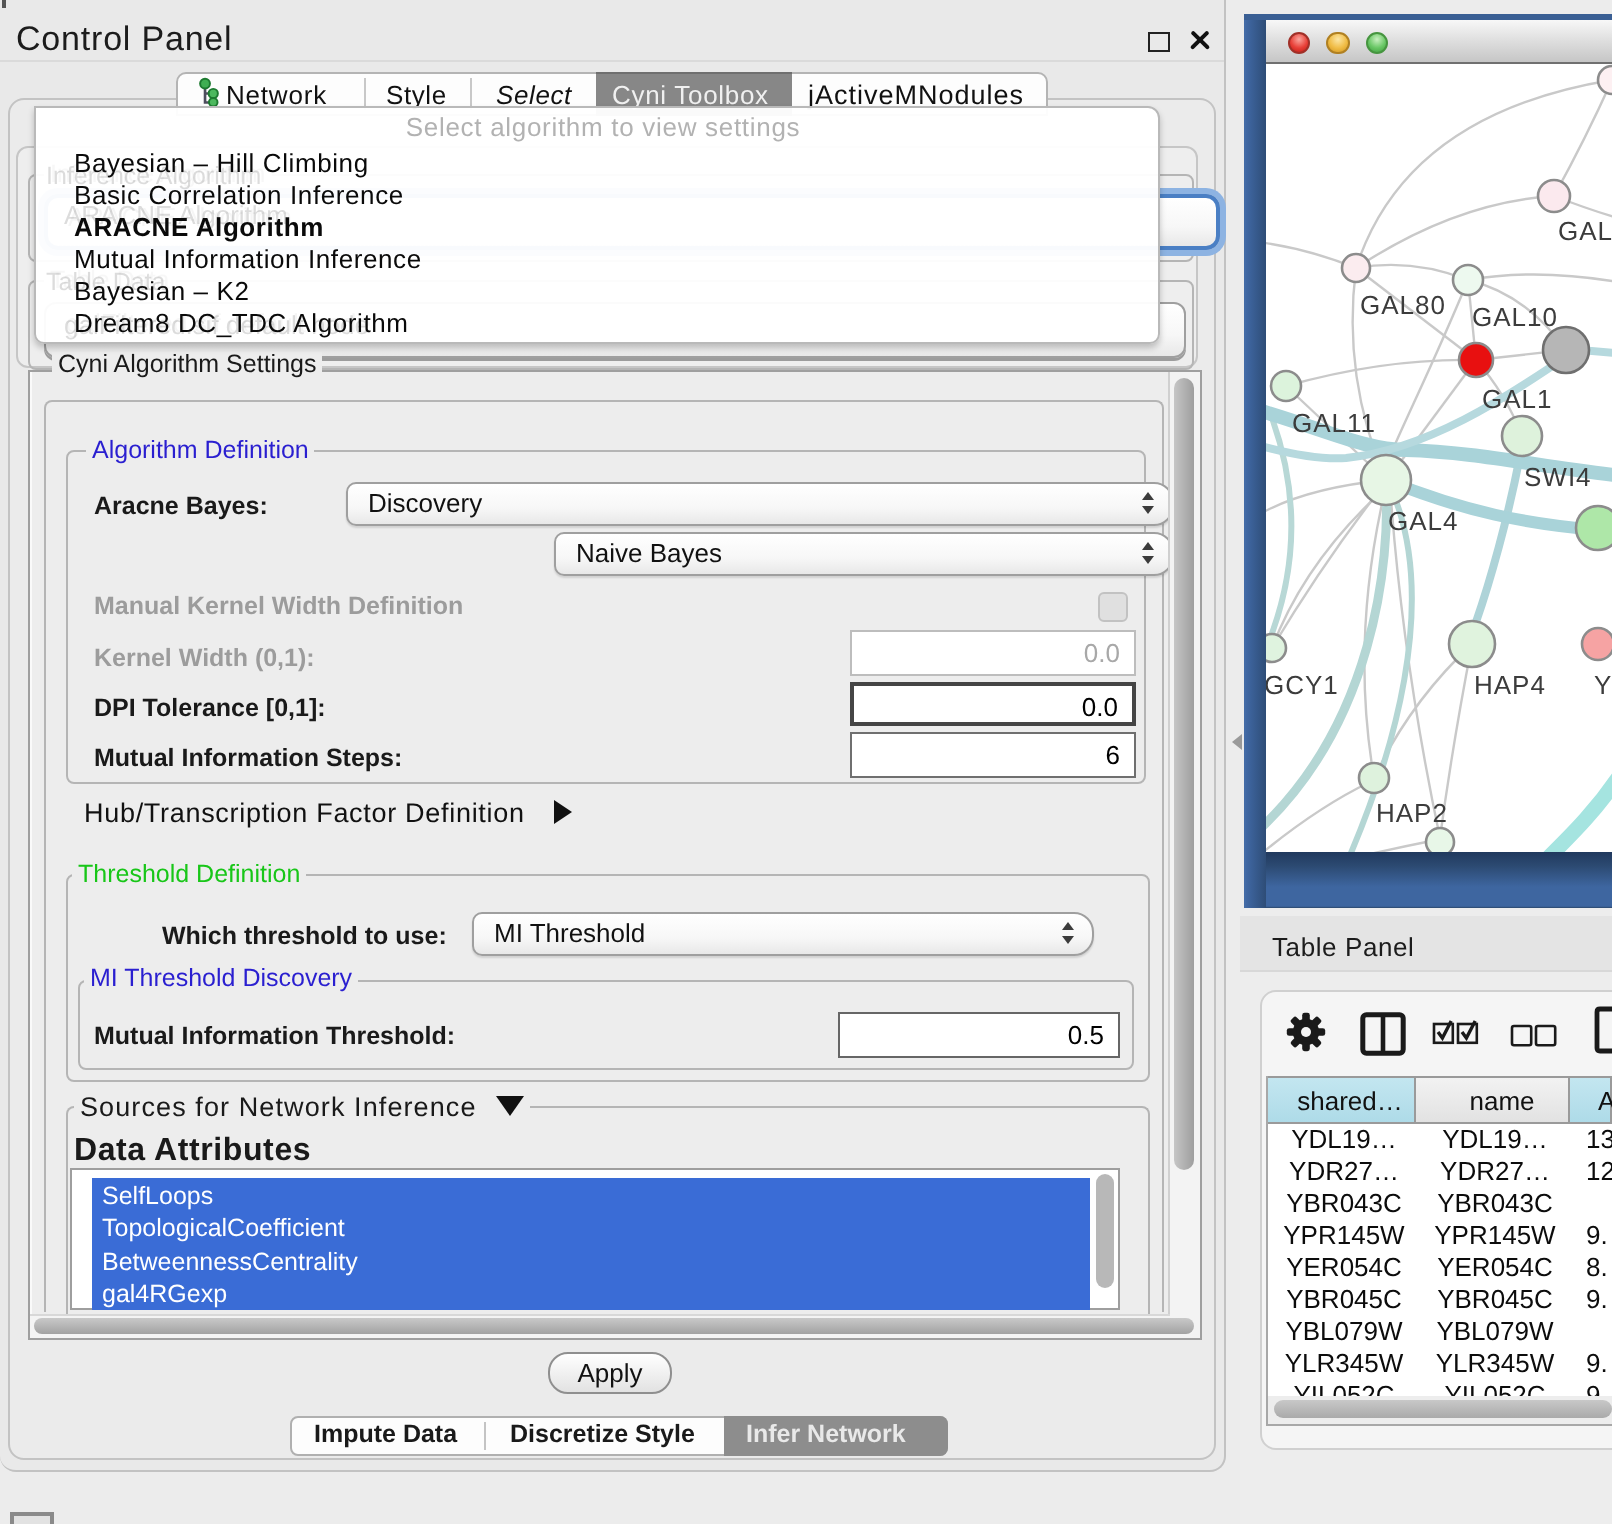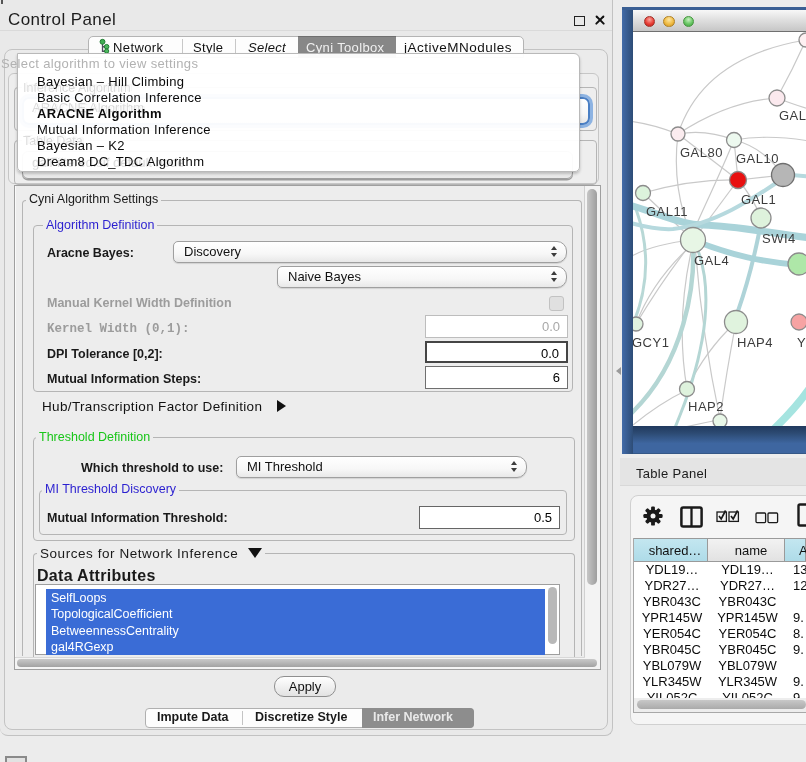--- a/index.html
+++ b/index.html
@@ -2,21 +2,21 @@
 <html><head>
 <meta charset="utf-8">
 <style>
   html,body{margin:0;padding:0;}
   body{font-family:"Liberation Sans",sans-serif;}
   #root{position:relative;width:806px;height:762px;background:#ececec;overflow:hidden;}
   .abs{position:absolute;}
   .grp{position:absolute;border:1px solid #b5b5b5;border-radius:4px;}
   .glab{position:absolute;font-size:12.5px;background:#ededed;padding:0 3px;line-height:13px;}
   .blab{position:absolute;font-size:12.5px;font-weight:bold;color:#1a1a1a;white-space:nowrap;}
-  .combo{position:absolute;border:1px solid #9f9f9f;border-radius:5px 10px 10px 5px;background:linear-gradient(180deg,#ffffff 0%,#f7f7f7 60%,#e8e8e8 100%);font-size:13px;color:#111;box-shadow:0 1px 1px rgba(0,0,0,0.12);}
+  .combo{position:absolute;border:1px solid #9f9f9f;border-radius:5px 10px 10px 5px;background:linear-gradient(180deg,#ffffff 0%,#f7f7f7 60%,#e8e8e8 100%);font-size:13px;color:#111;box-shadow:0 1px 1px rgba(0,0,0,0.12);padding-left:20px;}
   .combo .ct{position:absolute;left:10px;top:2px;white-space:nowrap;}
   .updn{position:absolute;right:9px;top:3.5px;width:6px;}
   .updn .u,.updn .d{width:0;height:0;border-left:3px solid transparent;border-right:3px solid transparent;}
   .updn .u{border-bottom:4.5px solid #3c3c3c;margin-bottom:3px;}
   .updn .d{border-top:4.5px solid #3c3c3c;}
   .fld{position:absolute;background:#fff;font-size:13px;text-align:right;}
   .fld span{position:absolute;right:7px;top:3px;}
 </style>
 </head>
 <body>
@@ -58,21 +58,21 @@
   </div>
   <div class="grp" style="left:14px;top:140px;width:581px;height:43px;"></div>
   <div class="glab" style="left:22px;top:134px;color:#333;background:#ebebeb;">Table Data</div>
   <div class="combo" style="left:22px;top:151px;width:549px;height:26px;border-radius:6px;box-shadow:0 1.5px 0 rgba(90,90,90,0.55);">
     <span class="ct">galFiltered.sif default node</span>
   </div>
 
   <div class="abs" style="left:14px;top:185px;width:587px;height:485px;border:1px solid #9f9f9f;background:#ededed;box-sizing:border-box;box-shadow:inset 1px 0 0 #fafafa;"></div>
 
   <div class="grp" style="left:21.5px;top:200px;width:558px;height:455px;border-radius:4px 4px 0 0;border-bottom:none;"></div>
-  <div class="glab" style="left:26px;top:193px;color:#1a1a1a;">Cyni Algorithm Settings</div>
+  <div class="glab" style="left:26px;top:176px;color:#1a1a1a;">Cyni Algorithm Settings</div>
 
   <div class="grp" style="left:33px;top:225px;width:538px;height:165px;"></div>
   <div class="glab" style="left:43px;top:219px;color:#2a1fd0;">Algorithm Definition</div>
 
   <div class="blab" style="left:47px;top:246px;">Aracne Bayes:</div>
   <div class="combo" style="left:173px;top:241px;width:392px;height:20px;">
     <span class="ct">Discovery</span>
     <span class="updn">
         <span class="u" style="display:block;"></span>
         <span class="d" style="display:block;"></span>
@@ -80,25 +80,25 @@
   </div>
   <div class="combo" style="left:277px;top:266px;width:288px;height:20px;">
     <span class="ct">Naive Bayes</span>
     <span class="updn">
         <span class="u" style="display:block;"></span>
         <span class="d" style="display:block;"></span>
       </span>
   </div>
   <div class="blab" style="left:47px;top:296px;color:#9c9c9c;">Manual Kernel Width Definition</div>
   <div class="abs" style="left:549px;top:296px;width:13px;height:13px;background:#e0e0e0;border:1px solid #c2c2c2;border-radius:3px;"></div>
-  <div class="blab" style="left:47px;top:322px;color:#9c9c9c;font-family:Liberation Mono, monospace;">Kernel Width (0,1):</div>
+  <div class="blab" style="left:47px;top:322px;color:#9c9c9c;">Kernel Width (0,1):</div>
   <div class="fld" style="left:425px;top:315px;width:143px;height:23px;border:1px solid #bdbdbd;box-sizing:border-box;color:#a8a8a8;">
       <span>0.0</span>
     </div>
-  <div class="blab" style="left:47px;top:347px;">DPI Tolerance [0,2]:</div>
+  <div class="blab" style="left:47px;top:347px;">DPI Tolerance [0,1]:</div>
   <div class="fld" style="left:425px;top:341px;width:143px;height:22px;border:2px solid #454545;box-sizing:border-box;color:#000;">
       <span>0.0</span>
     </div>
   <div class="blab" style="left:47px;top:372px;">Mutual Information Steps:</div>
   <div class="fld" style="left:425px;top:366px;width:143px;height:23px;border:1px solid #6f6f6f;box-sizing:border-box;color:#000;">
       <span>6</span>
     </div>
 
   <div class="abs" style="left:42px;top:399px;font-size:13.5px;letter-spacing:0.35px;color:#111;">Hub/Transcription Factor Definition</div>
   <div class="abs" style="left:277px;top:400px;width:0;height:0;border-top:6px solid transparent;border-bottom:6px solid transparent;border-left:9px solid #111;"></div>
@@ -139,21 +139,21 @@
 
   <div class="abs" style="left:274px;top:676px;width:62px;height:21px;background:linear-gradient(180deg,#ffffff,#e2e2e2);border:1px solid #8f8f8f;border-radius:10px;box-sizing:border-box;text-align:center;font-size:13px;color:#111;line-height:19px;">Apply</div>
   <div class="abs" style="left:145px;top:708px;width:329px;height:20px;background:#fdfdfd;border:1px solid #b0b0b0;border-radius:4px;box-sizing:border-box;"></div>
   <div class="abs" style="left:157px;top:710px;font-size:12.5px;font-weight:bold;color:#1a1a1a;">Impute Data</div>
   <div class="abs" style="left:242px;top:711px;width:1px;height:14px;background:#c4c4c4;"></div>
   <div class="abs" style="left:255px;top:710px;font-size:12.5px;font-weight:bold;color:#1a1a1a;">Discretize Style</div>
   <div class="abs" style="left:362px;top:708px;width:112px;height:20px;background:#8d8d8d;border-radius:0 4px 4px 0;"></div>
   <div class="abs" style="left:373px;top:710px;font-size:12.5px;font-weight:bold;color:#e9e9e9;">Infer Network</div>
 
   <div class="abs" style="left:17px;top:53px;width:563px;height:119px;background:rgba(255,255,255,0.96);border:1px solid #b9b9b9;border-radius:0 6px 5px 5px;box-shadow:0 2px 3px rgba(0,0,0,0.22);box-sizing:border-box;"></div>
-  <div class="abs" style="left:1px;top:56px;width:563px;font-size:13px;letter-spacing:0.35px;color:#b2b2b2;">Select algorithm to view settings</div>
+  <div class="abs" style="left:20px;top:56px;width:563px;text-align:center;font-size:13px;letter-spacing:0.35px;color:#b2b2b2;">Select algorithm to view settings</div>
   <div class="abs" style="left:23px;top:81px;font-size:12.5px;color:rgba(40,40,40,0.16);">Inference Algorithm</div>
   <div class="abs" style="left:32px;top:100px;font-size:13px;color:rgba(40,40,40,0.16);">ARACNE Algorithm</div>
   <div class="abs" style="left:23px;top:134px;font-size:12.5px;color:rgba(40,40,40,0.16);">Table Data</div>
   <div class="abs" style="left:32px;top:155px;font-size:13px;color:rgba(40,40,40,0.16);">galFiltered.sif default node</div>
   <div class="abs" style="left:37px;top:74px;font-size:13px;letter-spacing:0.3px;color:#0a0a0a;line-height:16.1px;white-space:pre;">Bayesian – Hill Climbing
 Basic Correlation Inference
 <b>ARACNE Algorithm</b>
 Mutual Information Inference
 Bayesian – K2
 Dream8 DC_TDC Algorithm</div>

